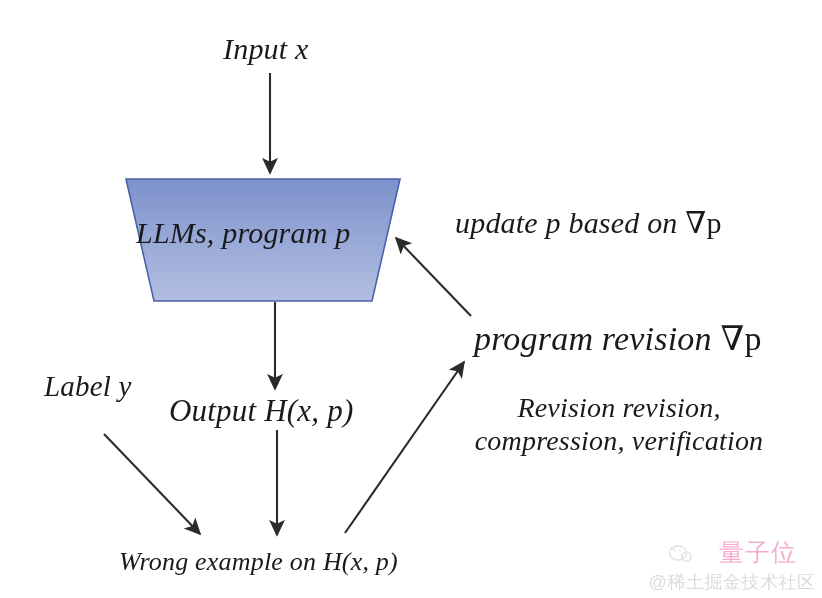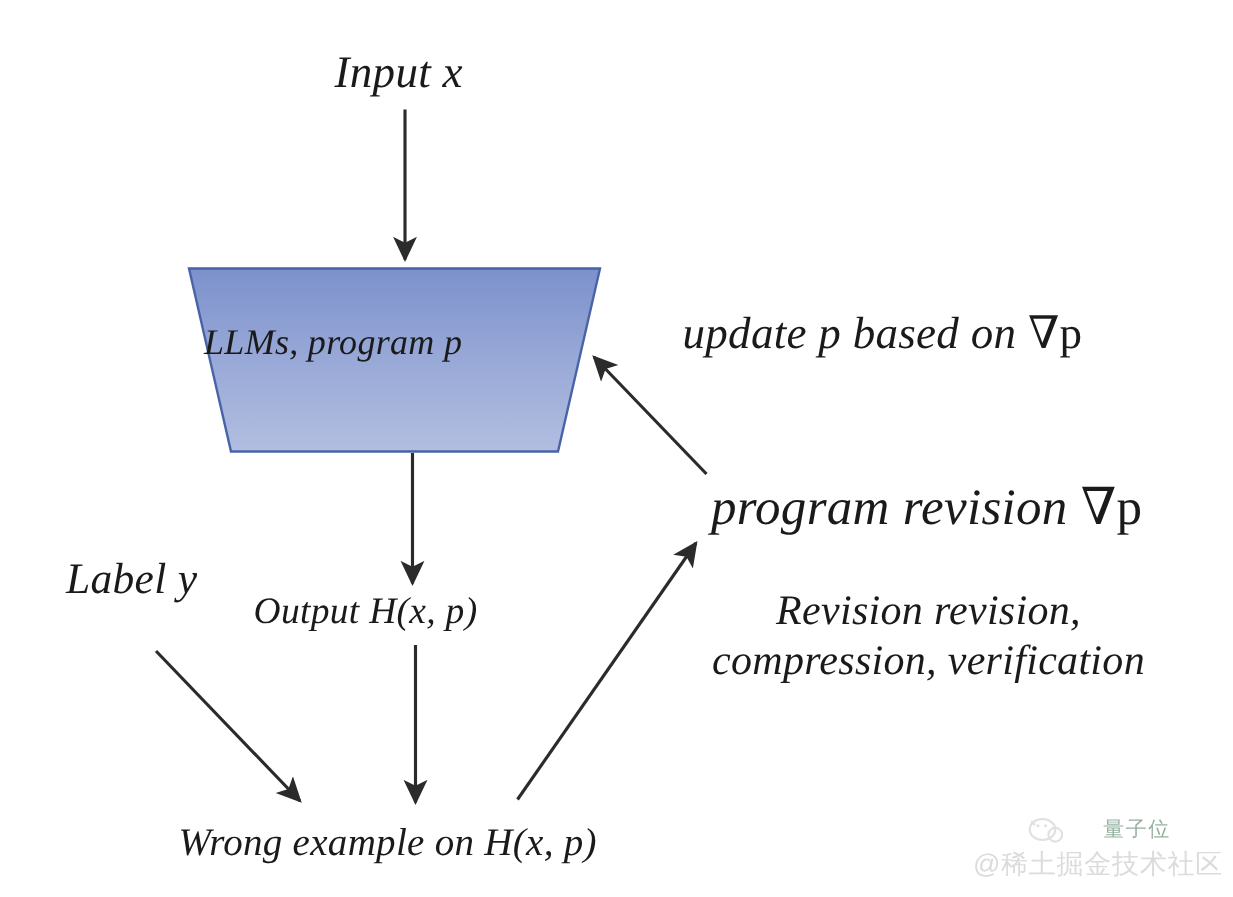--- a/index.html
+++ b/index.html
@@ -34,42 +34,42 @@
     letter-spacing: 0.2px;
   }
   #label-input-x {
     left: 223px;
     top: 32px;
     font-size: 30px;
   }
   #label-box {
     left: 136px;
     top: 216px;
-    font-size: 24px;
+    font-size: 30px;
     z-index: 4;
   }
   #label-update {
     left: 455px;
     top: 206px;
     font-size: 30px;
   }
   #label-revision-grad {
     left: 474px;
     top: 320px;
     font-size: 34px;
   }
   #label-label-y {
     left: 44px;
     top: 370px;
     font-size: 29px;
   }
   #label-output {
     left: 169px;
     top: 394px;
-    font-size: 25px;
+    font-size: 31px;
   }
   #label-strategy {
     left: 424px;
     top: 392px;
     font-size: 28px;
     text-align: center;
     width: 390px;
   }
   #label-strategy .ln2 {
     display: block;
@@ -97,22 +97,22 @@
     opacity: 0.46;
     pointer-events: none;
   }
   #watermark .wm-top {
     display: flex;
     align-items: center;
     gap: 6px;
   }
   #watermark .wm-brand {
     font-family: "Liberation Sans", "DejaVu Sans", sans-serif;
-    font-size: 14px;
-    color: #14532d;
+    font-size: 25px;
+    color: #ec4899;
     letter-spacing: 1px;
     font-style: normal;
     margin-left: 20px;
   }
   #watermark .wm-sub {
     font-family: "Liberation Sans", "DejaVu Sans", sans-serif;
     font-size: 18px;
     color: #b2b2b2;
     letter-spacing: 0.5px;
     margin-top: 1px;

